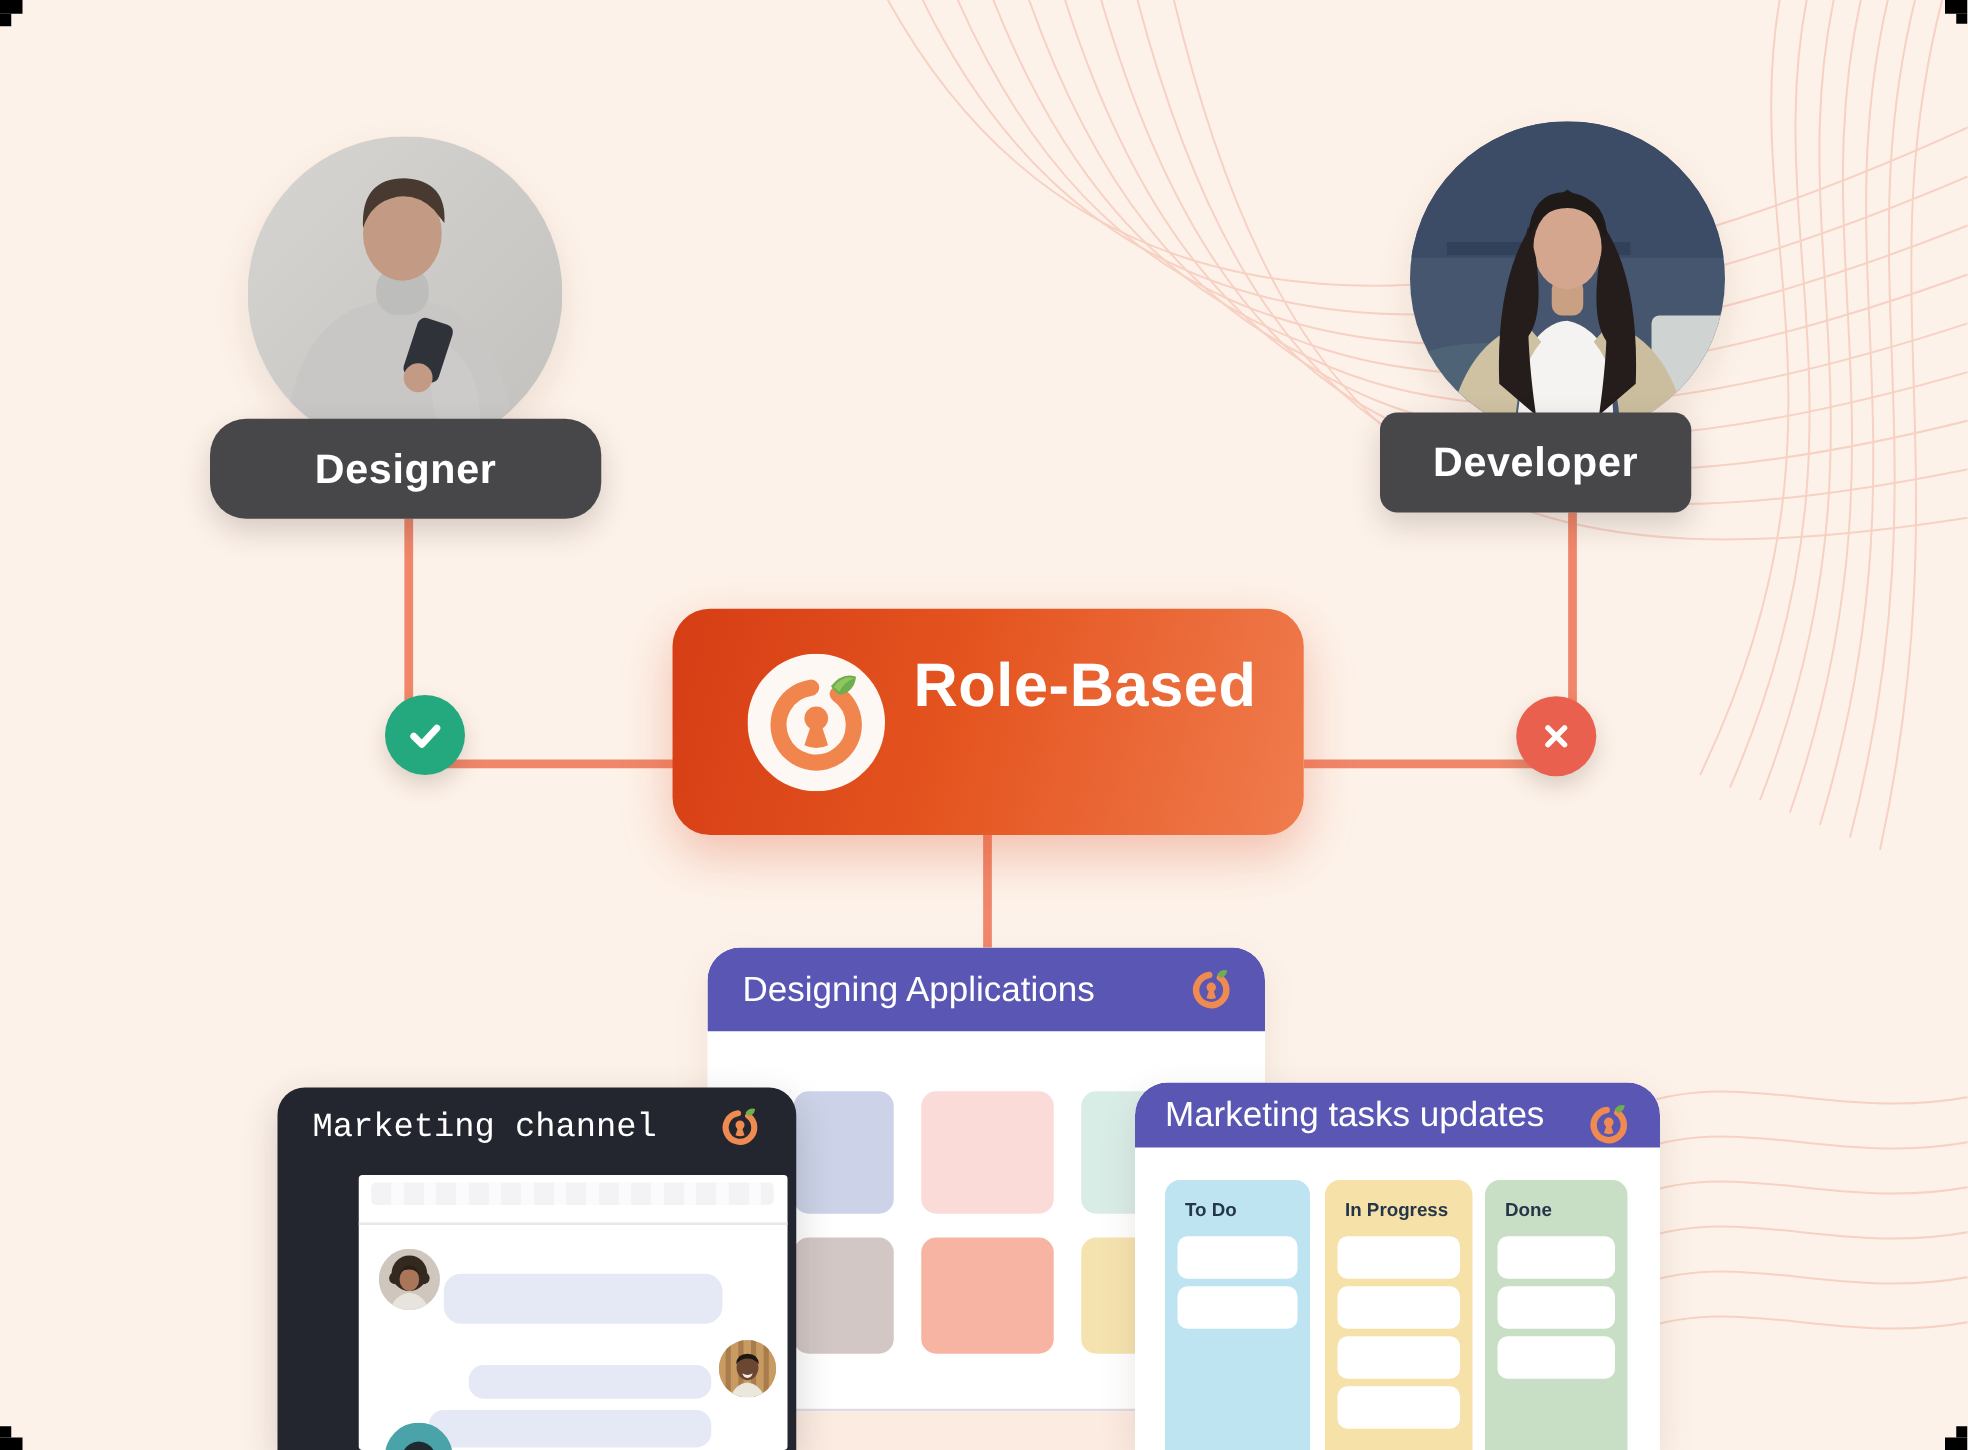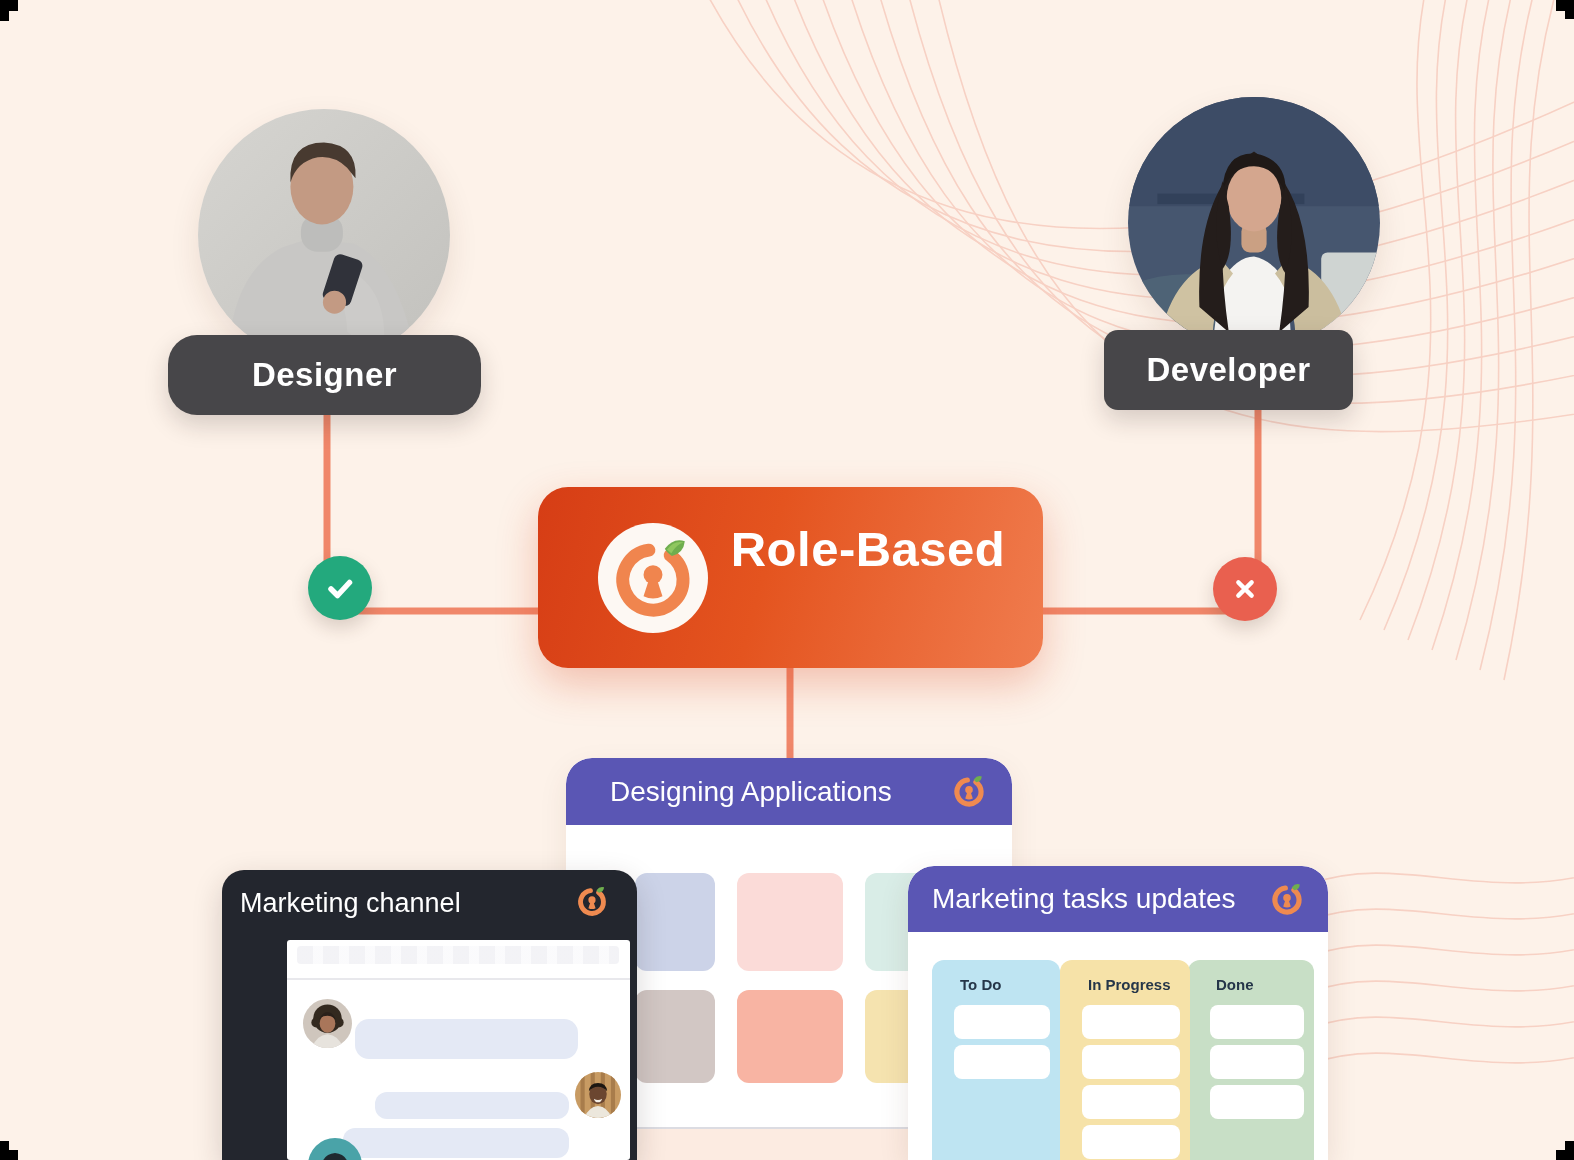--- a/index.html
+++ b/index.html
@@ -56,42 +56,42 @@
   .t3{left:69px; top:232px;width:80px; height:93px;}
   .t4{left:171px;top:232px;width:106px;height:93px;}
   .t5{left:299px;top:232px;width:106px;height:93px;}
   #designing-divider{position:absolute;left:0;top:369px;width:100%;height:2px;background:#dcdce2;}
   #designing-footer{position:absolute;left:0;top:371px;width:100%;height:31px;}
 
   
   #channel-card{left:222px;top:870px;width:415px;height:290px;border-radius:22px 22px 0 0;
       overflow:hidden;box-shadow:0 10px 30px rgba(40,30,25,.18);}
   #channel-header{height:66px;}
-  #channel-title{font-size:27px;margin-left:18px;}
+  #channel-title{font-size:27px;margin-left:28px;font-family:Liberation Mono, monospace;}
   #channel-logo{position:absolute;left:352px;top:14px;width:36px;height:36px;}
   #chat-panel{position:absolute;left:65px;top:70px;width:343px;height:220px;background:#fff;border-radius:3px;}
   #ghost-toolbar{position:absolute;left:10px;top:6px;width:322px;height:18px;border-radius:4px;opacity:.55;
       background:repeating-linear-gradient(90deg,#e9e9ef 0 16px,#f7f7fa 16px 26px);}
   #chat-divider{position:absolute;left:0;top:38px;width:100%;height:2px;background:#e8e8ec;}
   .chat-avatar{position:absolute;border-radius:50%;overflow:hidden;}
   #avatar-a{left:16px;top:59px;width:49px;height:49px;}
   #avatar-b{left:288px;top:132px;width:46px;height:46px;}
   #avatar-c{left:21px;top:198px;width:54px;height:54px;}
   .bubble{position:absolute;border-radius:14px;}
   #bubble-1{left:68px;top:79px;width:223px;height:40px;}
   #bubble-2{left:88px;top:152px;width:194px;height:27px;border-radius:12px;}
   #bubble-3{left:56px;top:188px;width:226px;height:30px;border-radius:12px;}
 
   
   #tasks-card{left:908px;top:866px;width:420px;height:294px;border-radius:26px 26px 0 0;
       background:#fff;overflow:hidden;box-shadow:0 10px 30px rgba(90,50,30,.12);}
-  #tasks-header{height:66px;background:#5a56b4;border-radius:26px 26px 0 0;}
+  #tasks-header{height:52px;background:#5a56b4;border-radius:26px 26px 0 0;}
   #tasks-title{font-size:28px;margin-left:24px;}
   #tasks-logo{position:absolute;left:360px;top:15px;width:38px;height:38px;}
-  .kcol{position:absolute;top:94px;bottom:0;border-radius:12px 12px 0 0;padding-left:12px;}
+  .kcol{position:absolute;top:78px;bottom:0;border-radius:12px 12px 0 0;}
   #kcol-0{left:24px;width:116px;}
   #kcol-1{left:152px;width:118px;}
   #kcol-2{left:280px;width:114px;}
   .kcol-label{font-size:15px;font-weight:700;color:#253649;padding:16px 0 12px 16px;}
   .kcard{background:#fff;height:34px;border-radius:8px;margin:0 10px 6px 10px;}
 
   
   .mark{background:#000;}
 </style>
 </head>
@@ -126,21 +126,21 @@
 
 <svg id="connectors" class="abs" width="1574" height="1160">
   <g fill="none" stroke="#f0876a" stroke-width="7">
     <path d="M 327 415 L 327 599 Q 327 611 339 611 L 540 611"></path>
     <path d="M 1258 410 L 1258 599 Q 1258 611 1246 611 L 1043 611"></path>
     <path d="M 790 668 L 790 760"></path>
   </g>
 </svg>
 
 <div id="designing-card" class="abs">
-  <div id="designing-header" class="win-header" style="background: rgb(90, 86, 180); padding-left: 16px;">
+  <div id="designing-header" class="win-header" style="background: rgb(90, 86, 180);">
     <span id="designing-title" class="win-title">Designing Applications</span>
     <svg id="designing-logo" viewBox="0 0 44 44">
       <path d="M 30 10.5 A 14 14 0 1 1 20.1 8.1" fill="none" stroke="#ef8a50" stroke-width="6" stroke-linecap="round"></path>
       <circle cx="22" cy="19.5" r="4.4" fill="#ef8a50"></circle>
       <path d="M 19.9 22.5 L 17.6 29.5 Q 22 31.6 26.4 29.5 L 24.1 22.5 Z" fill="#ef8a50"></path>
       <path d="M 27.5 7.5 Q 31.5 2.2 36.8 4.0 Q 36.2 9.6 30.8 10.8 Q 28.4 9.4 27.5 7.5 Z" fill="#6fae4e"></path>
     </svg>
   </div>
   <div class="tile t0" style="background: rgb(204, 211, 232);"></div>
   <div class="tile t1" style="background: rgb(251, 219, 216);"></div>

